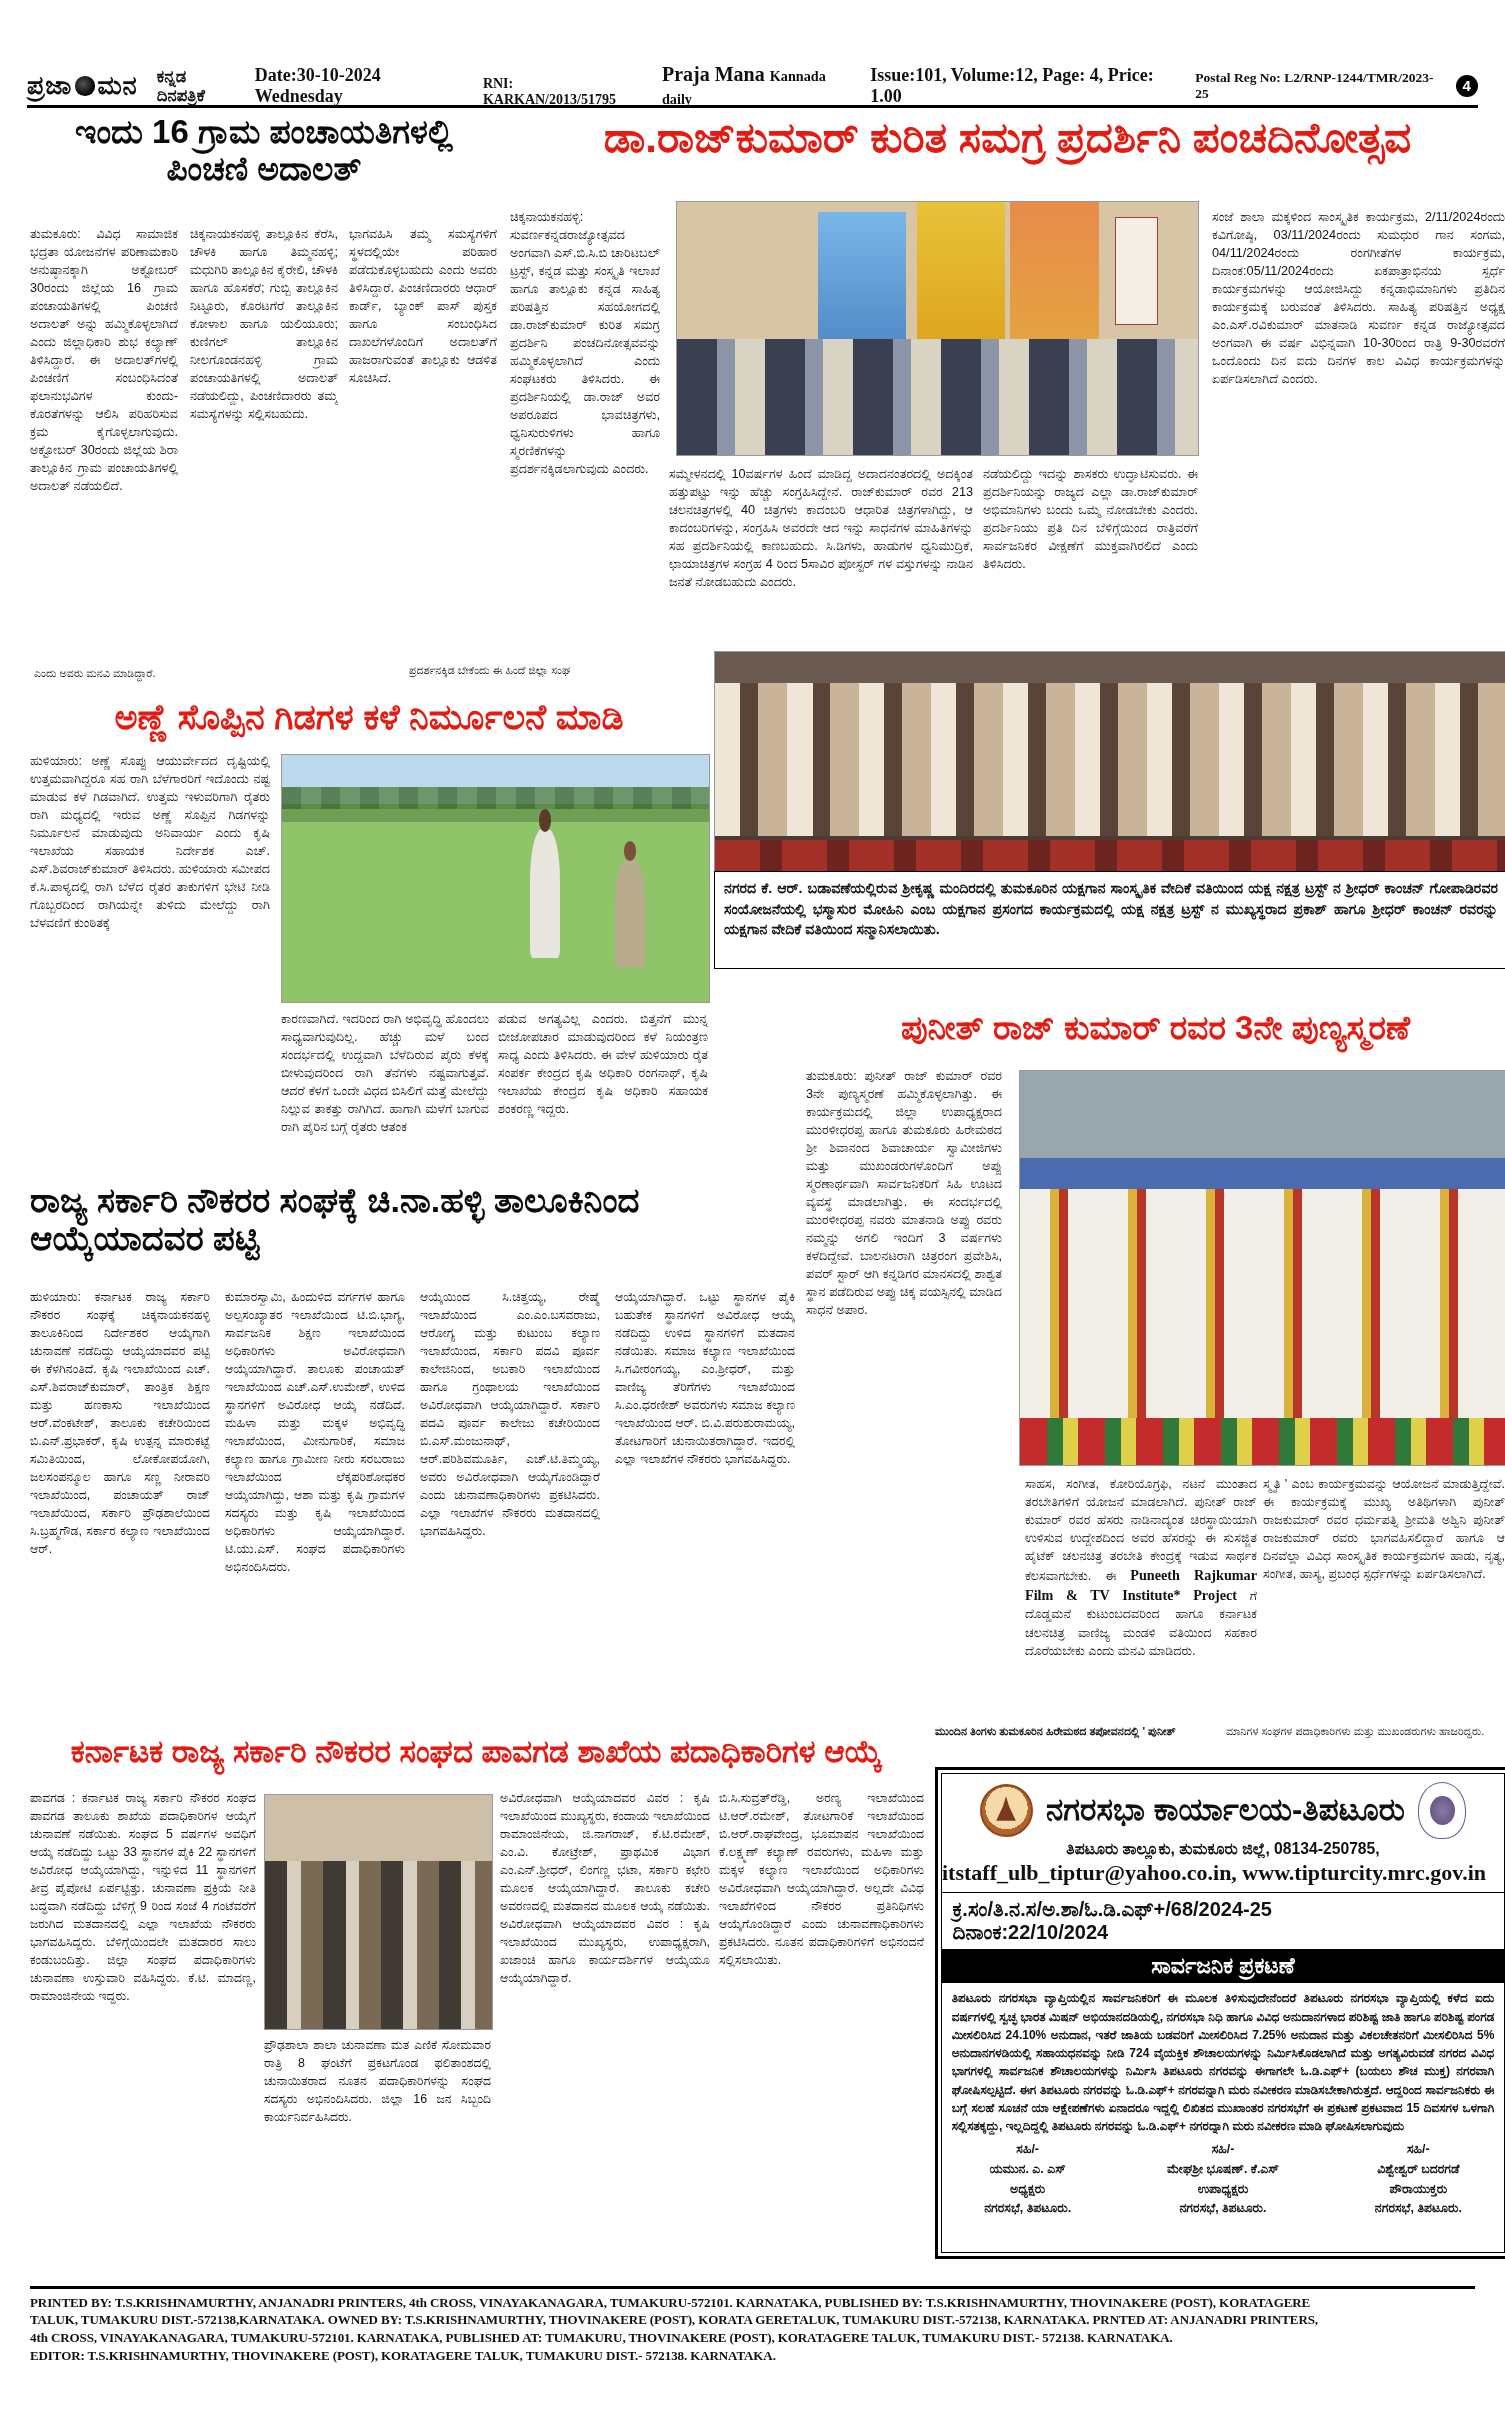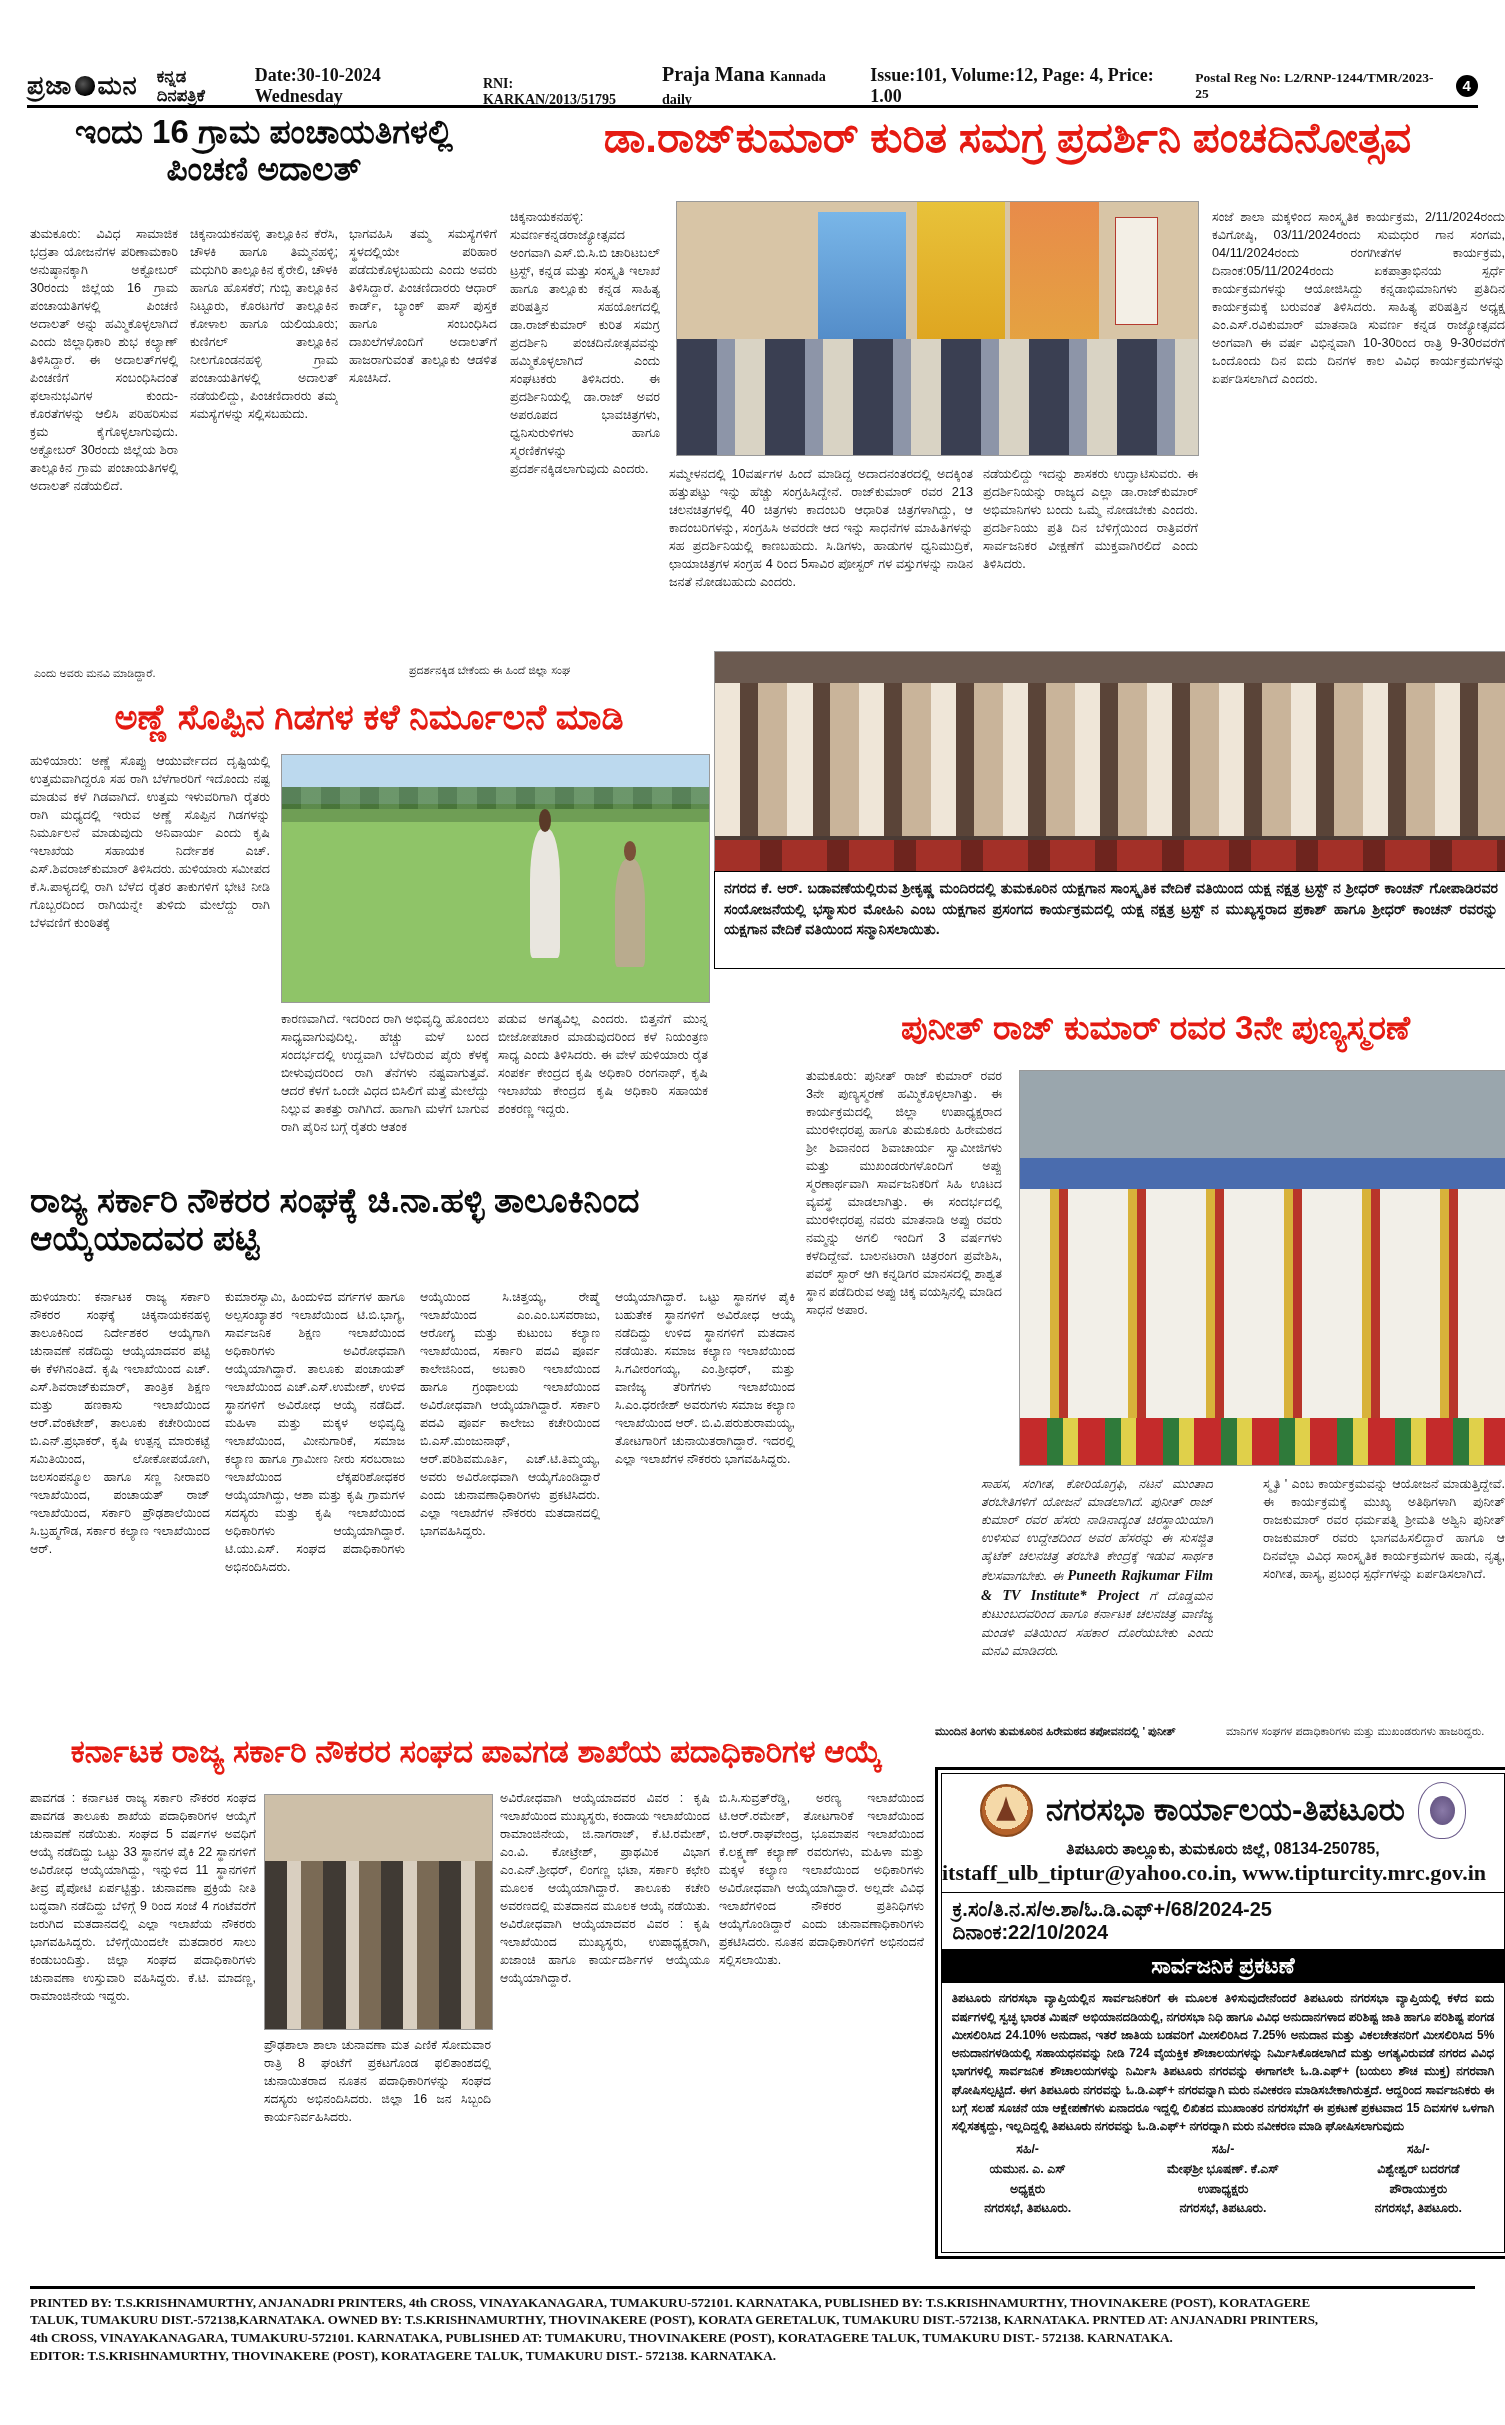--- a/index.html
+++ b/index.html
@@ -139,21 +139,21 @@
   </div>
   <div class="abs col" style="left:281px;top:1010px;width:208px;height:161px;">ಕಾರಣವಾಗಿದೆ. ಇದರಿಂದ ರಾಗಿ ಅಭಿವೃದ್ಧಿ ಹೊಂದಲು ಸಾಧ್ಯವಾಗುವುದಿಲ್ಲ. ಹೆಚ್ಚು ಮಳೆ ಬಂದ ಸಂದರ್ಭದಲ್ಲಿ ಉದ್ದವಾಗಿ ಬೆಳೆದಿರುವ ಪೈರು ಕೆಳಕ್ಕೆ ಬೀಳುವುದರಿಂದ ರಾಗಿ ತೆನೆಗಳು ನಷ್ಟವಾಗುತ್ತವೆ. ಆದರೆ ಕೆಳಗೆ ಒಂದೇ ವಿಧದ ಬಿಸಿಲಿಗೆ ಮತ್ತೆ ಮೇಲೆದ್ದು ನಿಲ್ಲುವ ತಾಕತ್ತು ರಾಗಿಗಿದೆ. ಹಾಗಾಗಿ ಮಳೆಗೆ ಬಾಗುವ ರಾಗಿ ಪೈರಿನ ಬಗ್ಗೆ ರೈತರು ಆತಂಕ</div>
   <div class="abs col" style="left:498px;top:1010px;width:210px;height:161px;">ಪಡುವ ಅಗತ್ಯವಿಲ್ಲ ಎಂದರು. ಬಿತ್ತನೆಗೆ ಮುನ್ನ ಬೀಜೋಪಚಾರ ಮಾಡುವುದರಿಂದ ಕಳೆ ನಿಯಂತ್ರಣ ಸಾಧ್ಯ ಎಂದು ತಿಳಿಸಿದರು. ಈ ವೇಳೆ ಹುಳಿಯಾರು ರೈತ ಸಂಪರ್ಕ ಕೇಂದ್ರದ ಕೃಷಿ ಅಧಿಕಾರಿ ರಂಗನಾಥ್, ಕೃಷಿ ಇಲಾಖೆಯ ಕೇಂದ್ರದ ಕೃಷಿ ಅಧಿಕಾರಿ ಸಹಾಯಕ ಶಂಕರಣ್ಣ ಇದ್ದರು.</div>
 
   <div class="abs hl hl-red" style="left:806px;top:1010px;width:699px;height:46px;font-size:33px;">ಪುನೀತ್ ರಾಜ್ ಕುಮಾರ್ ರವರ 3ನೇ ಪುಣ್ಯಸ್ಮರಣೆ</div>
   <div class="abs col" style="left:806px;top:1067px;width:196px;height:651px;">ತುಮಕೂರು: ಪುನೀತ್ ರಾಜ್ ಕುಮಾರ್ ರವರ 3ನೇ ಪುಣ್ಯಸ್ಮರಣೆ ಹಮ್ಮಿಕೊಳ್ಳಲಾಗಿತ್ತು. ಈ ಕಾರ್ಯಕ್ರಮದಲ್ಲಿ ಜಿಲ್ಲಾ ಉಪಾಧ್ಯಕ್ಷರಾದ ಮುರಳೀಧರಪ್ಪ ಹಾಗೂ ತುಮಕೂರು ಹಿರೇಮಠದ ಶ್ರೀ ಶಿವಾನಂದ ಶಿವಾಚಾರ್ಯ ಸ್ವಾಮೀಜಿಗಳು ಮತ್ತು ಮುಖಂಡರುಗಳೊಂದಿಗೆ ಅಪ್ಪು ಸ್ಮರಣಾರ್ಥವಾಗಿ ಸಾರ್ವಜನಿಕರಿಗೆ ಸಿಹಿ ಊಟದ ವ್ಯವಸ್ಥೆ ಮಾಡಲಾಗಿತ್ತು. ಈ ಸಂದರ್ಭದಲ್ಲಿ ಮುರಳೀಧರಪ್ಪ ನವರು ಮಾತನಾಡಿ ಅಪ್ಪು ರವರು ನಮ್ಮನ್ನು ಅಗಲಿ ಇಂದಿಗೆ 3 ವರ್ಷಗಳು ಕಳೆದಿದ್ದೇವೆ. ಬಾಲನಟರಾಗಿ ಚಿತ್ರರಂಗ ಪ್ರವೇಶಿಸಿ, ಪವರ್ ಸ್ಟಾರ್ ಆಗಿ ಕನ್ನಡಿಗರ ಮಾನಸದಲ್ಲಿ ಶಾಶ್ವತ ಸ್ಥಾನ ಪಡೆದಿರುವ ಅಪ್ಪು ಚಿಕ್ಕ ವಯಸ್ಸಿನಲ್ಲಿ ಮಾಡಿದ ಸಾಧನೆ ಅಪಾರ.</div>
   <div class="abs photo puneeth-photo" style="left:1019px;top:1070px;width:486px;height:394px;">
     <div class="puneeth-people"></div>
     <div class="puneeth-flowers"></div>
   </div>
-  <div class="abs col" style="left:981px;top:1475px;width:232px;height:242px;font-style:italic;">
+  <div class="abs col" style="left:1025px;top:1475px;width:232px;height:242px;">
     <span>ಸಾಹಸ, ಸಂಗೀತ, ಕೋರಿಯೊಗ್ರಫಿ, ನಟನೆ ಮುಂತಾದ ತರಬೇತಿಗಳಿಗೆ ಯೋಜನೆ ಮಾಡಲಾಗಿದೆ. ಪುನೀತ್ ರಾಜ್ ಕುಮಾರ್ ರವರ ಹೆಸರು ನಾಡಿನಾದ್ಯಂತ ಚಿರಸ್ಥಾಯಿಯಾಗಿ ಉಳಿಸುವ ಉದ್ದೇಶದಿಂದ ಅವರ ಹೆಸರನ್ನು ಈ ಸುಸಜ್ಜಿತ ಹೈಟೆಕ್ ಚಲನಚಿತ್ರ ತರಬೇತಿ ಕೇಂದ್ರಕ್ಕೆ ಇಡುವ ಸಾರ್ಥಕ ಕೆಲಸವಾಗಬೇಕು. ಈ </span><span class="boldseg">Puneeth Rajkumar Film &amp; TV Institute* Project</span><span> ಗೆ ದೊಡ್ಡಮನೆ ಕುಟುಂಬದವರಿಂದ ಹಾಗೂ ಕರ್ನಾಟಕ ಚಲನಚಿತ್ರ ವಾಣಿಜ್ಯ ಮಂಡಳಿ ವತಿಯಿಂದ ಸಹಕಾರ ದೊರೆಯಬೇಕು ಎಂದು ಮನವಿ ಮಾಡಿದರು.</span>
   </div>
   <div class="abs col" style="left:1263px;top:1475px;width:242px;height:242px;">ಸ್ಮೃತಿ ' ಎಂಬ ಕಾರ್ಯಕ್ರಮವನ್ನು ಆಯೋಜನೆ ಮಾಡುತ್ತಿದ್ದೇವೆ. ಈ ಕಾರ್ಯಕ್ರಮಕ್ಕೆ ಮುಖ್ಯ ಅತಿಥಿಗಳಾಗಿ ಪುನೀತ್ ರಾಜಕುಮಾರ್ ರವರ ಧರ್ಮಪತ್ನಿ ಶ್ರೀಮತಿ ಅಶ್ವಿನಿ ಪುನೀತ್ ರಾಜಕುಮಾರ್ ರವರು ಭಾಗವಹಿಸಲಿದ್ದಾರೆ ಹಾಗೂ ಆ ದಿನವೆಲ್ಲಾ ವಿವಿಧ ಸಾಂಸ್ಕೃತಿಕ ಕಾರ್ಯಕ್ರಮಗಳ ಹಾಡು, ನೃತ್ಯ, ಸಂಗೀತ, ಹಾಸ್ಯ, ಪ್ರಬಂಧ ಸ್ಪರ್ಧೆಗಳನ್ನು ಏರ್ಪಡಿಸಲಾಗಿದೆ.</div>
   <div class="abs tailline" style="left:935px;top:1724px;width:279px;height:39px;font-weight:bold;">ಮುಂದಿನ ತಿಂಗಳು ತುಮಕೂರಿನ ಹಿರೇಮಠದ ತಪೋವನದಲ್ಲಿ ' ಪುನೀತ್</div>
   <div class="abs tailline" style="left:1226px;top:1724px;width:279px;height:39px;">ಮಾನಿಗಳ ಸಂಘಗಳ ಪದಾಧಿಕಾರಿಗಳು ಮತ್ತು ಮುಖಂಡರುಗಳು ಹಾಜರಿದ್ದರು.</div>
 
   <div class="abs hl hl-black" style="left:30px;top:1181px;width:660px;height:96px;font-size:34px;text-align:left;">ರಾಜ್ಯ ಸರ್ಕಾರಿ ನೌಕರರ ಸಂಘಕ್ಕೆ ಚಿ.ನಾ.ಹಳ್ಳಿ ತಾಲೂಕಿನಿಂದ ಆಯ್ಕೆಯಾದವರ ಪಟ್ಟಿ</div>
   <div class="abs col2" style="left:30px;top:1289px;width:180px;height:429px;">ಹುಳಿಯಾರು: ಕರ್ನಾಟಕ ರಾಜ್ಯ ಸರ್ಕಾರಿ ನೌಕರರ ಸಂಘಕ್ಕೆ ಚಿಕ್ಕನಾಯಕನಹಳ್ಳಿ ತಾಲೂಕಿನಿಂದ ನಿರ್ದೇಶಕರ ಆಯ್ಕೆಗಾಗಿ ಚುನಾವಣೆ ನಡೆದಿದ್ದು ಆಯ್ಕೆಯಾದವರ ಪಟ್ಟಿ ಈ ಕೆಳಗಿನಂತಿದೆ. ಕೃಷಿ ಇಲಾಖೆಯಿಂದ ಎಚ್. ಎಸ್.ಶಿವರಾಜ್‌ಕುಮಾರ್, ತಾಂತ್ರಿಕ ಶಿಕ್ಷಣ ಮತ್ತು ಹಣಕಾಸು ಇಲಾಖೆಯಿಂದ ಆರ್.ವೆಂಕಟೇಶ್, ತಾಲೂಕು ಕಚೇರಿಯಿಂದ ಬಿ.ಎನ್.ಪ್ರಭಾಕರ್, ಕೃಷಿ ಉತ್ಪನ್ನ ಮಾರುಕಟ್ಟೆ ಸಮಿತಿಯಿಂದ, ಲೋಕೋಪಯೋಗಿ, ಜಲಸಂಪನ್ಮೂಲ ಹಾಗೂ ಸಣ್ಣ ನೀರಾವರಿ ಇಲಾಖೆಯಿಂದ, ಪಂಚಾಯತ್ ರಾಜ್ ಇಲಾಖೆಯಿಂದ, ಸರ್ಕಾರಿ ಪ್ರೌಢಶಾಲೆಯಿಂದ ಸಿ.ಬ್ರಹ್ಮಗೌಡ, ಸರ್ಕಾರ ಕಲ್ಯಾಣ ಇಲಾಖೆಯಿಂದ ಆರ್.</div>
   <div class="abs col2" style="left:225px;top:1289px;width:180px;height:429px;">ಕುಮಾರಸ್ವಾಮಿ, ಹಿಂದುಳಿದ ವರ್ಗಗಳ ಹಾಗೂ ಅಲ್ಪಸಂಖ್ಯಾತರ ಇಲಾಖೆಯಿಂದ ಟಿ.ಬಿ.ಭಾಗ್ಯ, ಸಾರ್ವಜನಿಕ ಶಿಕ್ಷಣ ಇಲಾಖೆಯಿಂದ ಅಧಿಕಾರಿಗಳು ಅವಿರೋಧವಾಗಿ ಆಯ್ಕೆಯಾಗಿದ್ದಾರೆ. ತಾಲೂಕು ಪಂಚಾಯತ್ ಇಲಾಖೆಯಿಂದ ಎಚ್.ಎಸ್.ಉಮೇಶ್, ಉಳಿದ ಸ್ಥಾನಗಳಿಗೆ ಅವಿರೋಧ ಆಯ್ಕೆ ನಡೆದಿದೆ. ಮಹಿಳಾ ಮತ್ತು ಮಕ್ಕಳ ಅಭಿವೃದ್ಧಿ ಇಲಾಖೆಯಿಂದ, ಮೀನುಗಾರಿಕೆ, ಸಮಾಜ ಕಲ್ಯಾಣ ಹಾಗೂ ಗ್ರಾಮೀಣ ನೀರು ಸರಬರಾಜು ಇಲಾಖೆಯಿಂದ ಲೆಕ್ಕಪರಿಶೋಧಕರ ಆಯ್ಕೆಯಾಗಿದ್ದು, ಆಶಾ ಮತ್ತು ಕೃಷಿ ಗ್ರಾಮಗಳ ಸದಸ್ಯರು ಮತ್ತು ಕೃಷಿ ಇಲಾಖೆಯಿಂದ ಅಧಿಕಾರಿಗಳು ಆಯ್ಕೆಯಾಗಿದ್ದಾರೆ. ಟಿ.ಯು.ಎಸ್. ಸಂಘದ ಪದಾಧಿಕಾರಿಗಳು ಅಭಿನಂದಿಸಿದರು.</div>
   <div class="abs col2" style="left:420px;top:1289px;width:180px;height:429px;">ಆಯ್ಕೆಯಿಂದ ಸಿ.ಚಿತ್ತಯ್ಯ, ರೇಷ್ಮೆ ಇಲಾಖೆಯಿಂದ ಎಂ.ಎಂ.ಬಸವರಾಜು, ಆರೋಗ್ಯ ಮತ್ತು ಕುಟುಂಬ ಕಲ್ಯಾಣ ಇಲಾಖೆಯಿಂದ, ಸರ್ಕಾರಿ ಪದವಿ ಪೂರ್ವ ಕಾಲೇಜಿನಿಂದ, ಅಬಕಾರಿ ಇಲಾಖೆಯಿಂದ ಹಾಗೂ ಗ್ರಂಥಾಲಯ ಇಲಾಖೆಯಿಂದ ಅವಿರೋಧವಾಗಿ ಆಯ್ಕೆಯಾಗಿದ್ದಾರೆ. ಸರ್ಕಾರಿ ಪದವಿ ಪೂರ್ವ ಕಾಲೇಜು ಕಚೇರಿಯಿಂದ ಬಿ.ಎಸ್.ಮಂಜುನಾಥ್, ಆರ್.ಪರಿಶಿವಮೂರ್ತಿ, ಎಚ್.ಟಿ.ತಿಮ್ಮಯ್ಯ, ಅವರು ಅವಿರೋಧವಾಗಿ ಆಯ್ಕೆಗೊಂಡಿದ್ದಾರೆ ಎಂದು ಚುನಾವಣಾಧಿಕಾರಿಗಳು ಪ್ರಕಟಿಸಿದರು. ಎಲ್ಲಾ ಇಲಾಖೆಗಳ ನೌಕರರು ಮತದಾನದಲ್ಲಿ ಭಾಗವಹಿಸಿದ್ದರು.</div>

